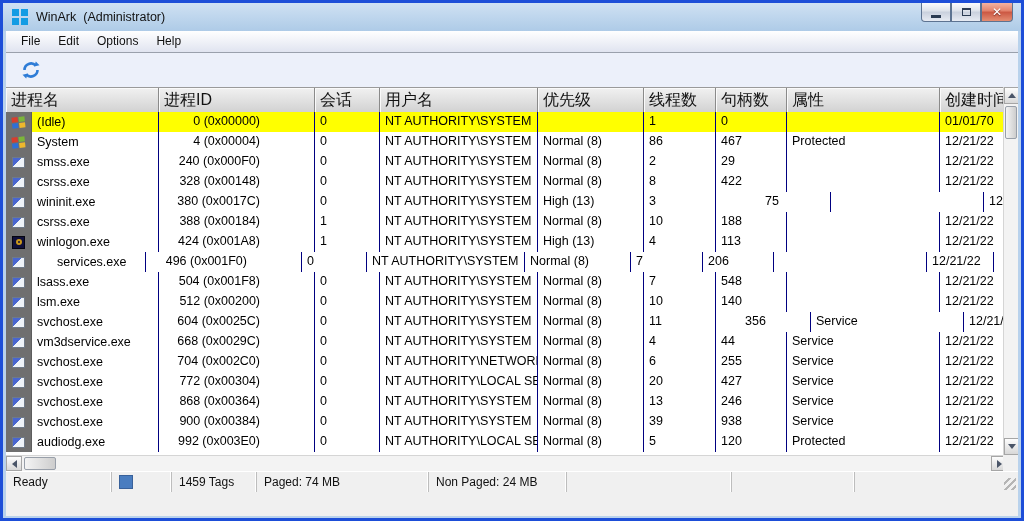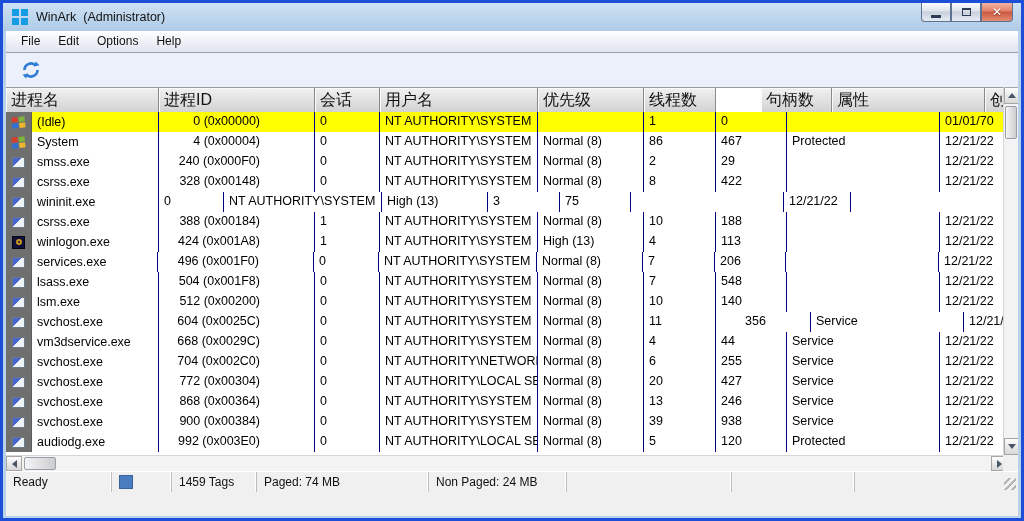--- a/index.html
+++ b/index.html
@@ -143,21 +143,21 @@
     </div>
 
     <div class="list">
       <div class="hdr">
           <div class="hcell" style="width: 153px;">进程名</div>
           <div class="hcell" style="width: 156px;">进程ID</div>
           <div class="hcell" style="width: 65px;">会话</div>
           <div class="hcell" style="width: 158px;">用户名</div>
           <div class="hcell" style="width: 106px;">优先级</div>
           <div class="hcell" style="width: 72px;">线程数</div>
-          <div class="hcell" style="width: 71px; margin-left: 45px;">句柄数</div>
+          <div class="hcell" style="width: 71px;">句柄数</div>
           <div class="hcell" style="width: 153px;">属性</div>
           <div class="hcell" style="width: 67px;">创建时间</div>
         </div>
       <div class="rows">
           <div class="row sel">
             <div class="c namec" style="width: 153px;">
               <div class="gut">
                 <div class="ic-winflag">
                   <i></i>
                   <i></i>
@@ -229,25 +229,26 @@
             <div class="c" style="width: 153px;"></div>
             <div class="c" style="width: 67px;">12/21/22</div>
           </div>
           <div class="row">
             <div class="c namec" style="width: 153px;">
               <div class="gut">
                 <div class="ic-app"></div>
               </div>
               <div class="nm">wininit.exe</div>
             </div>
+            <div class="c" style="width: 156px;"><div class="pidr">380 (0x0017C)</div></div>
             <div class="c" style="width: 65px;">0</div>
             <div class="c" style="width: 158px;">NT AUTHORITY\SYSTEM</div>
             <div class="c" style="width: 106px;">High (13)</div>
             <div class="c" style="width: 72px;">3</div>
-            <div class="c" style="width: 71px;">75</div>
+            <div class="c" style="width: 71px; margin-left: 44px;">75</div>
             <div class="c" style="width: 153px;"></div>
             <div class="c" style="width: 67px;">12/21/22</div>
           </div>
           <div class="row">
             <div class="c namec" style="width: 153px;">
               <div class="gut">
                 <div class="ic-app"></div>
               </div>
               <div class="nm">csrss.exe</div>
             </div>
@@ -272,21 +273,21 @@
             <div class="c" style="width: 156px; text-decoration: underline;"><div class="pidr">424 (0x001A8)</div></div>
             <div class="c" style="width: 65px;">1</div>
             <div class="c" style="width: 158px;">NT AUTHORITY\SYSTEM</div>
             <div class="c" style="width: 106px;">High (13)</div>
             <div class="c" style="width: 72px;">4</div>
             <div class="c" style="width: 71px;">113</div>
             <div class="c" style="width: 153px;"></div>
             <div class="c" style="width: 67px;">12/21/22</div>
           </div>
           <div class="row">
-            <div class="c namec" style="width: 152px;">
+            <div class="c namec" style="width: 140px; gap: 20px;">
               <div class="gut">
                 <div class="ic-app"></div>
               </div>
               <div class="nm">services.exe</div>
             </div>
             <div class="c" style="width: 156px;"><div class="pidr">496 (0x001F0)</div></div>
             <div class="c" style="width: 65px;">0</div>
             <div class="c" style="width: 158px;">NT AUTHORITY\SYSTEM</div>
             <div class="c" style="width: 106px;">Normal (8)</div>
             <div class="c" style="width: 72px;">7</div>

